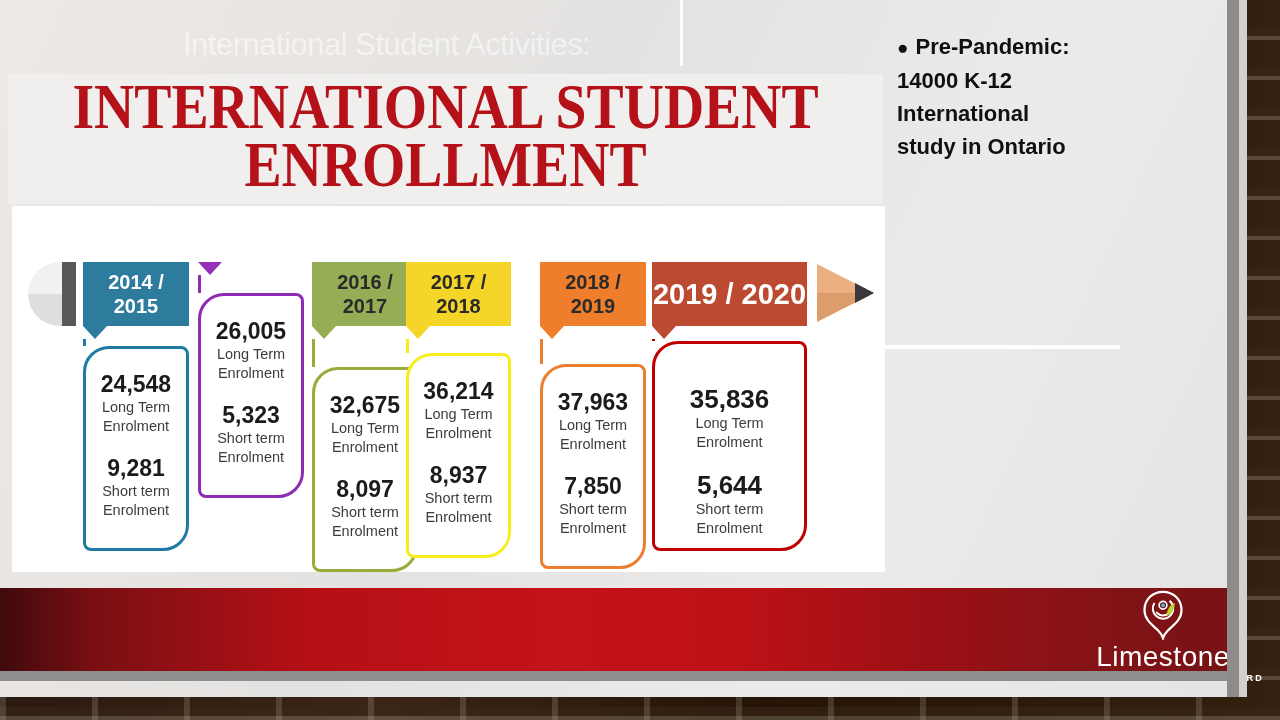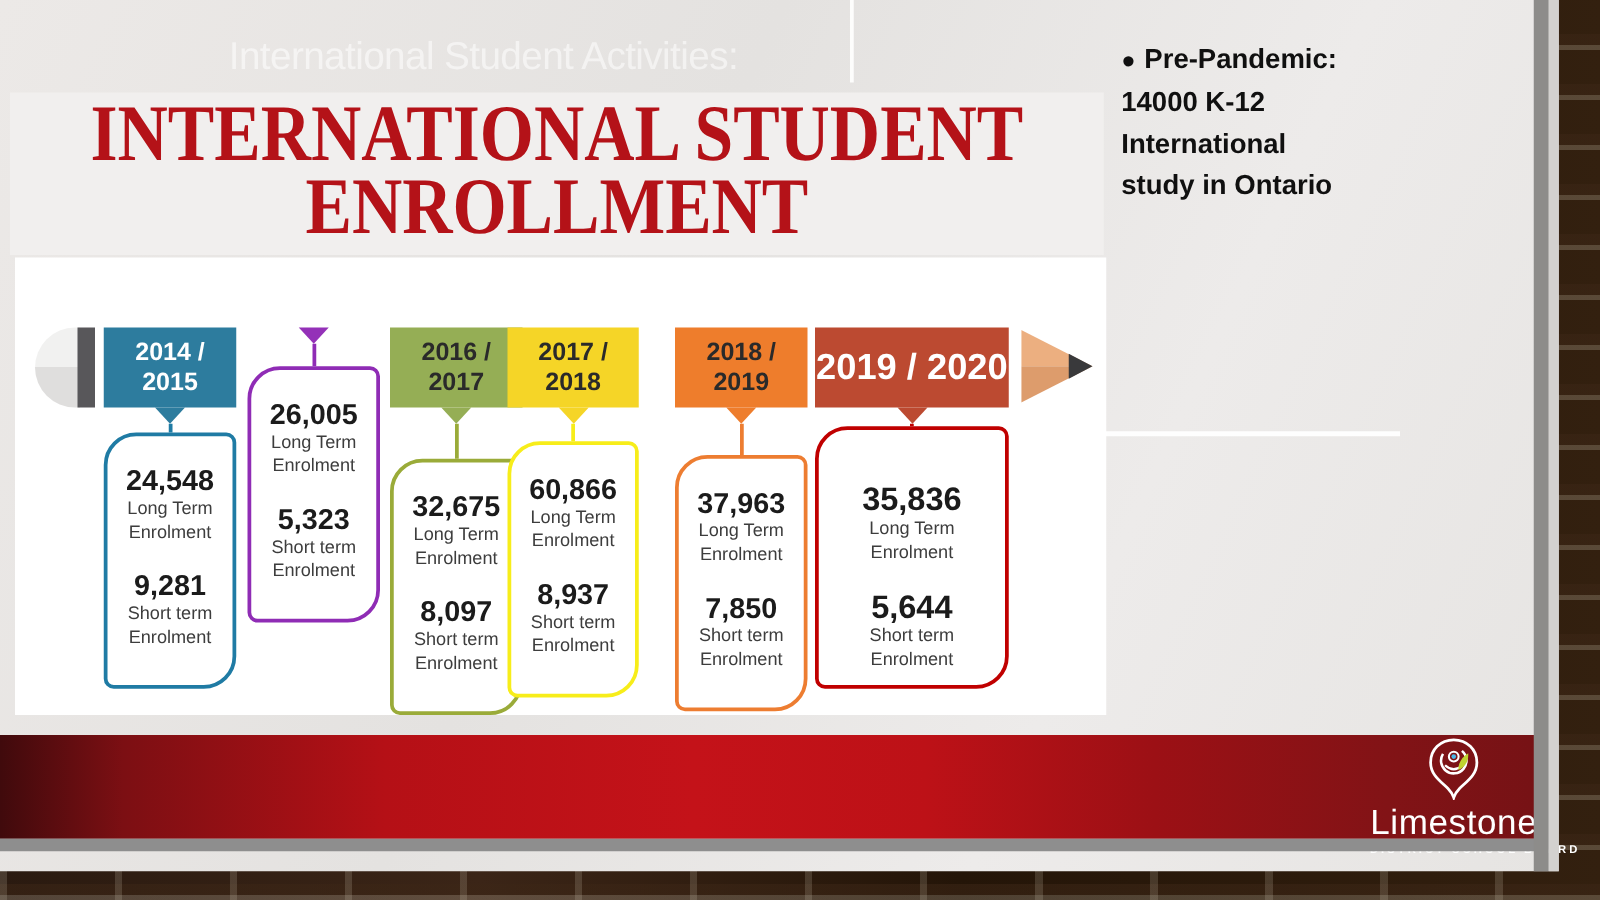--- a/index.html
+++ b/index.html
@@ -25,21 +25,21 @@
   .title-panel{position:absolute;left:8px;top:74px;width:875px;height:130px;background:#f1efee;}
   .title-line{display:block;text-align:center;font-weight:bold;font-size:64px;line-height:58px;color:#b41218;transform:scaleX(0.87);transform-origin:50% 50%;white-space:nowrap;letter-spacing:0;}
   .title-panel .wrap{padding-top:4px;font-family:Liberation Serif, serif;}
 
   .chart-panel{position:absolute;left:12px;top:206px;width:873px;height:366px;background:#ffffff;}
 
   .eraser{position:absolute;left:16px;top:56px;width:36px;height:64px;border-radius:40px 0 0 40px;background:linear-gradient(#f1f1f0 50%,#dfdedd 50%);}
   .ferrule{position:absolute;left:50px;top:56px;width:14px;height:64px;background:#58575a;}
   .pencil-tip{position:absolute;left:805px;top:57px;}
 
-  .tl-col{position:absolute;top:56px;display:flex;flex-direction:column;align-items:center;}
+  .tl-col{position:absolute;top:56px;display:flex;flex-direction:column;}
   .c1{left:71px;width:106px;}
   .c2{left:186px;width:106px;}
   .c3{left:300px;width:106px;}
   .c4{left:394px;width:105px;}
   .c5{left:528px;width:106px;}
   .c6{left:640px;width:155px;}
   .tab{width:100%;height:64px;background:var(--c);color:var(--t);display:flex;flex-direction:column;justify-content:center;align-items:center;font-weight:bold;font-size:20px;line-height:24px;}
   .c6 .tab{font-size:29px;}
   .pointer{width:0;height:0;border-left:12px solid transparent;border-right:12px solid transparent;border-top:13px solid var(--c);}
   .connector{width:3px;background:var(--bc);}
@@ -138,21 +138,21 @@
     </div>
 
     <div class="tl-col c4" style="--c: #f5d527; --bc: #f7ed1a; --t: #2a2a2a;">
       <div class="tab">
         <span>2017 /</span>
         <span>2018</span>
       </div>
       <div class="pointer"></div>
       <div class="connector"></div>
       <div class="box">
-        <div class="num">60,866</div>
+        <div class="num">36,214</div>
         <div class="lbl">Long Term</div>
         <div class="lbl">Enrolment</div>
         <div class="num second">8,937</div>
         <div class="lbl">Short term</div>
         <div class="lbl">Enrolment</div>
       </div>
     </div>
 
     <div class="tl-col c5" style="--c: #ee7d2c; --bc: #ed7d31; --t: #2a2a2a;">
       <div class="tab">

